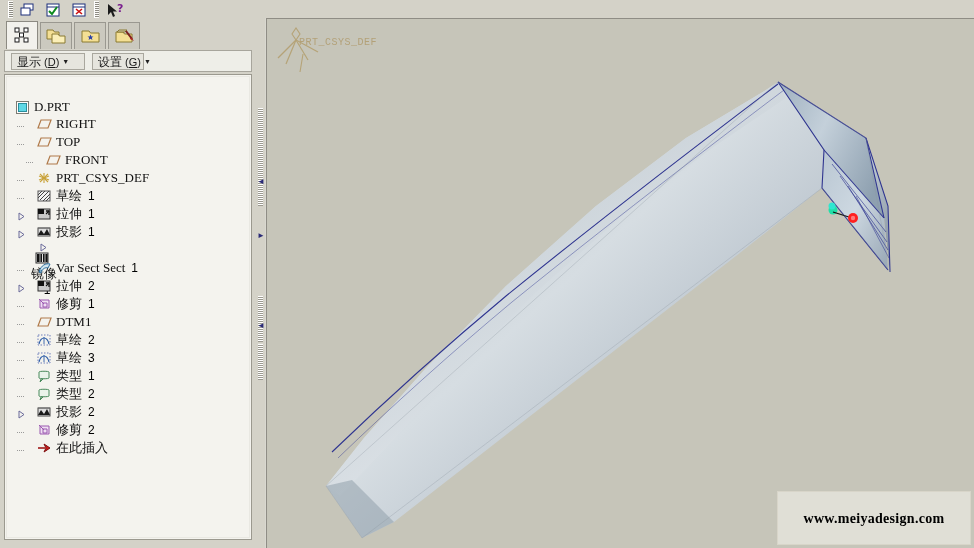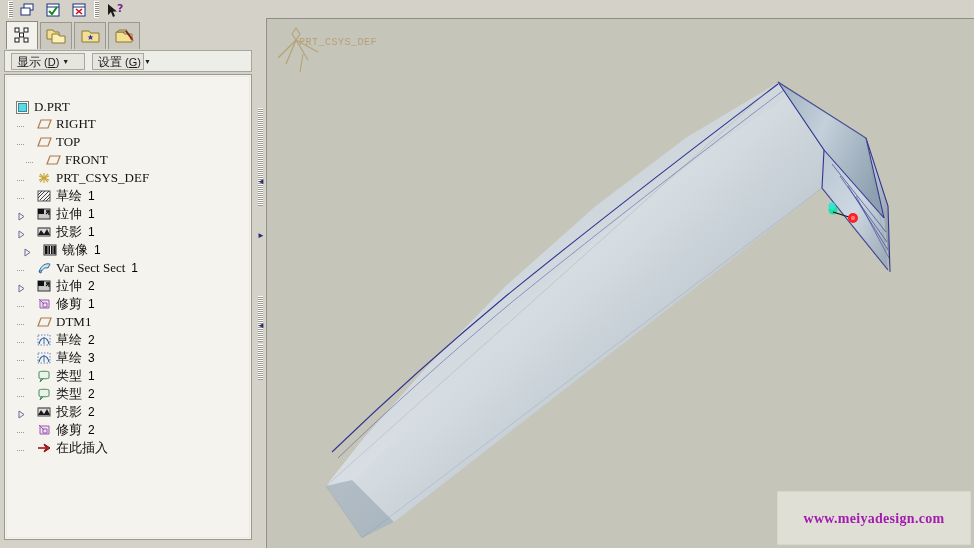--- a/index.html
+++ b/index.html
@@ -68,21 +68,21 @@
   .csyslabel{position:absolute;font-family:"Liberation Mono","DejaVu Sans Mono",monospace;
              font-size:10px;color:#b3a178;letter-spacing:0.5px;white-space:nowrap;}
 
   .watermark{position:absolute;right:3px;bottom:3px;width:192px;height:52px;
              background:rgba(245,244,238,.55);border:1px solid rgba(214,210,198,.8);
              display:flex;flex-direction:column;align-items:center;justify-content:center;}
   .wm-row{display:flex;align-items:center;gap:4px;}
   .wm-cn{font-family:"DejaVu Sans",sans-serif;font-size:21px;font-weight:bold;color:#c9332e;
          letter-spacing:1px;line-height:22px;}
   .wm-url{font-family:"Liberation Serif","DejaVu Serif",serif;font-size:14px;font-weight:bold;
-          color:#a21caf;letter-spacing:.3px;line-height:15px;margin-top:1px;}
+          color:#000000;letter-spacing:.3px;line-height:15px;margin-top:1px;}
 </style>
 </head>
 <body>
 
 <div class="app">
 
   <div class="topstrip"></div>
 
   <div class="leftcol">
 
@@ -274,21 +274,21 @@
               <span class="ticon">
                 <svg width="15" height="14" viewBox="0 0 15 14">
                   <rect x="1" y="3" width="12" height="8" fill="#dedede" stroke="#444"></rect>
                   <path d="M1 10 L4 5 L7 9 L10 4 L13 10 Z" fill="#1a1a1a"></path>
                   <path d="M1 3 L13 3" stroke="#777"></path>
                 </svg>
               </span>
               <span class="tlabel">投影</span>
               <span class="num" style="margin-left: 6px;">1</span>
             </div>
-            <div class="tnode" style="left: 16px; top: 164px;">
+            <div class="tnode" style="left: 24px; top: 164px; flex-direction: column;">
               <span class="expander"><svg width="9" height="9" viewBox="0 0 9 9">
                   <path d="M2 1 L7 4.5 L2 8 Z" fill="none" stroke="#6a6a9a" stroke-width="1"></path>
                 </svg></span>
               <span style="width: 10px; flex: 0 0 auto;"></span>
               <span class="ticon">
                 <svg width="15" height="14" viewBox="0 0 15 14">
                   <rect x="1" y="2" width="12" height="10" fill="#e4e4e4" stroke="#333"></rect>
                   <rect x="2" y="3" width="2.6" height="8" fill="#111"></rect>
                   <rect x="5.4" y="3" width="1.6" height="8" fill="#111"></rect>
                   <rect x="8" y="3" width="1.6" height="8" fill="#111"></rect>

